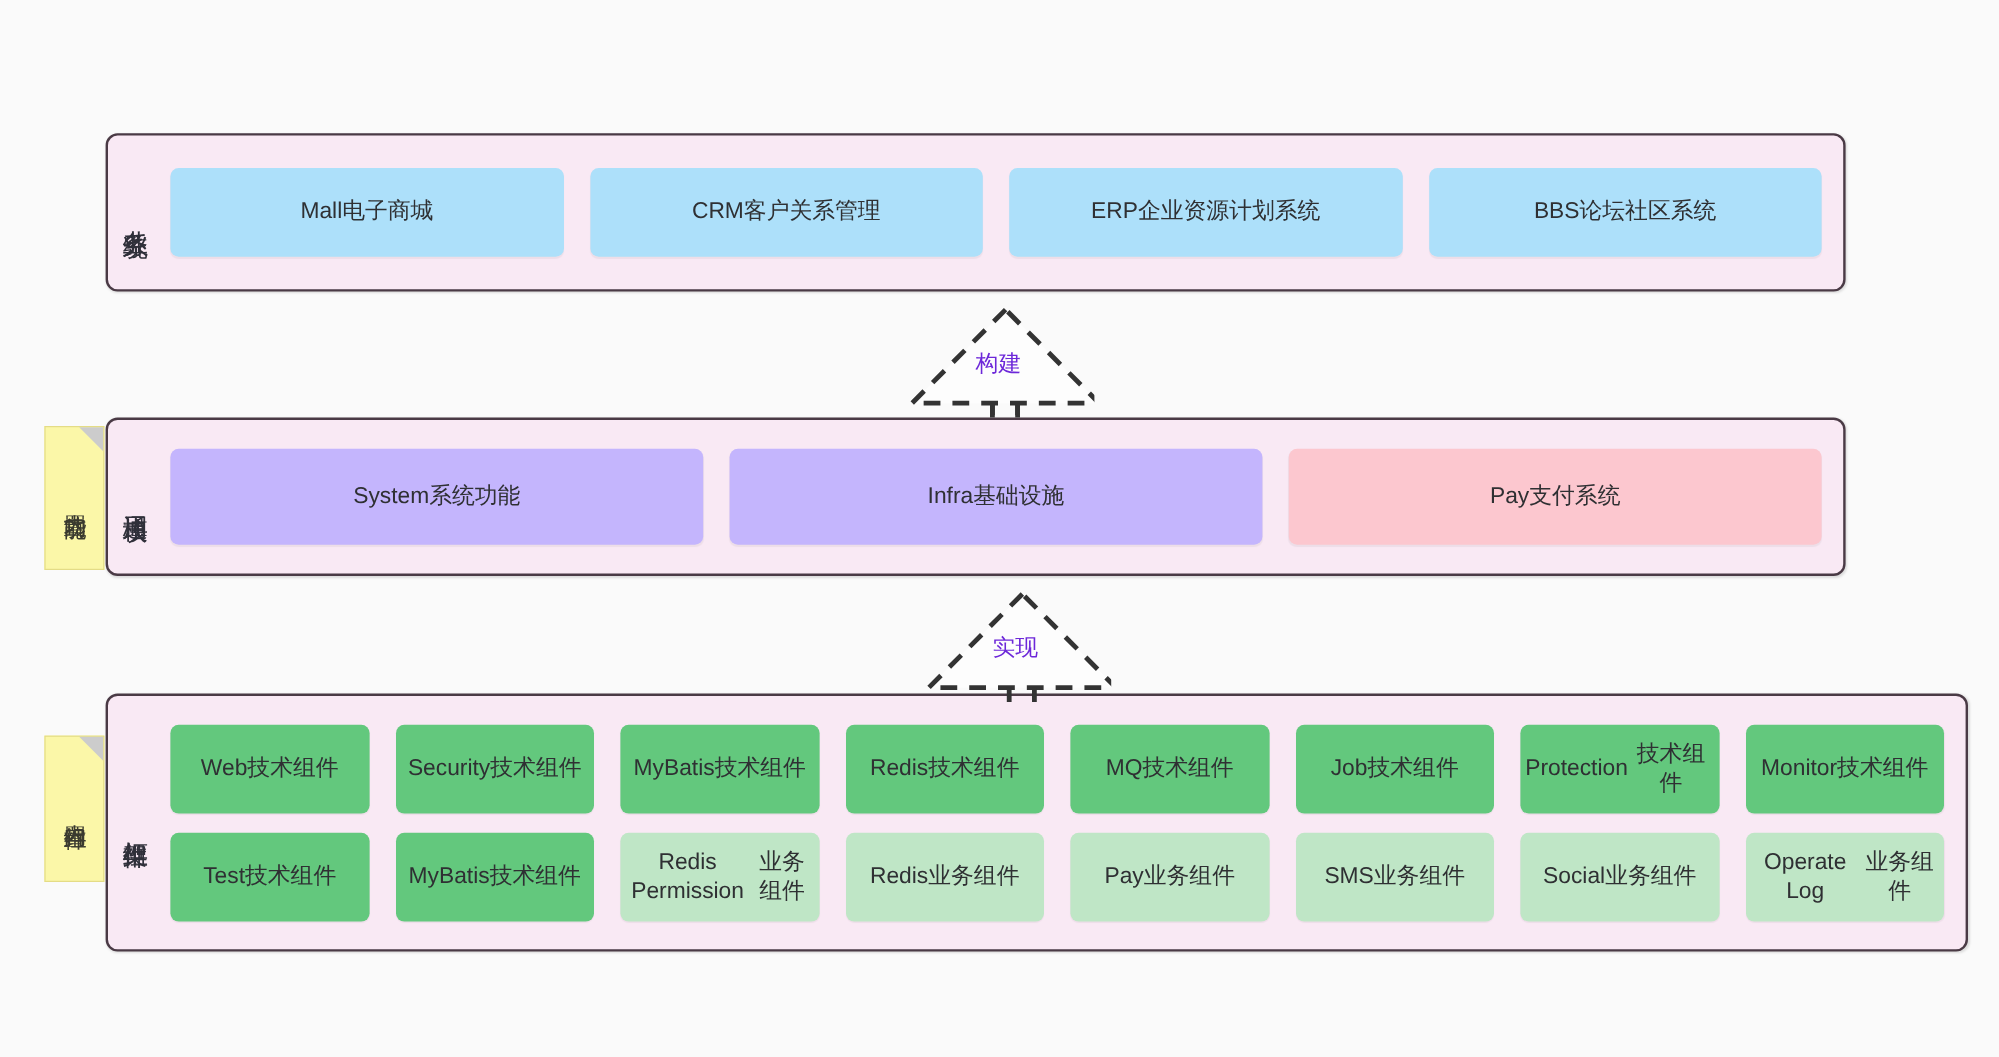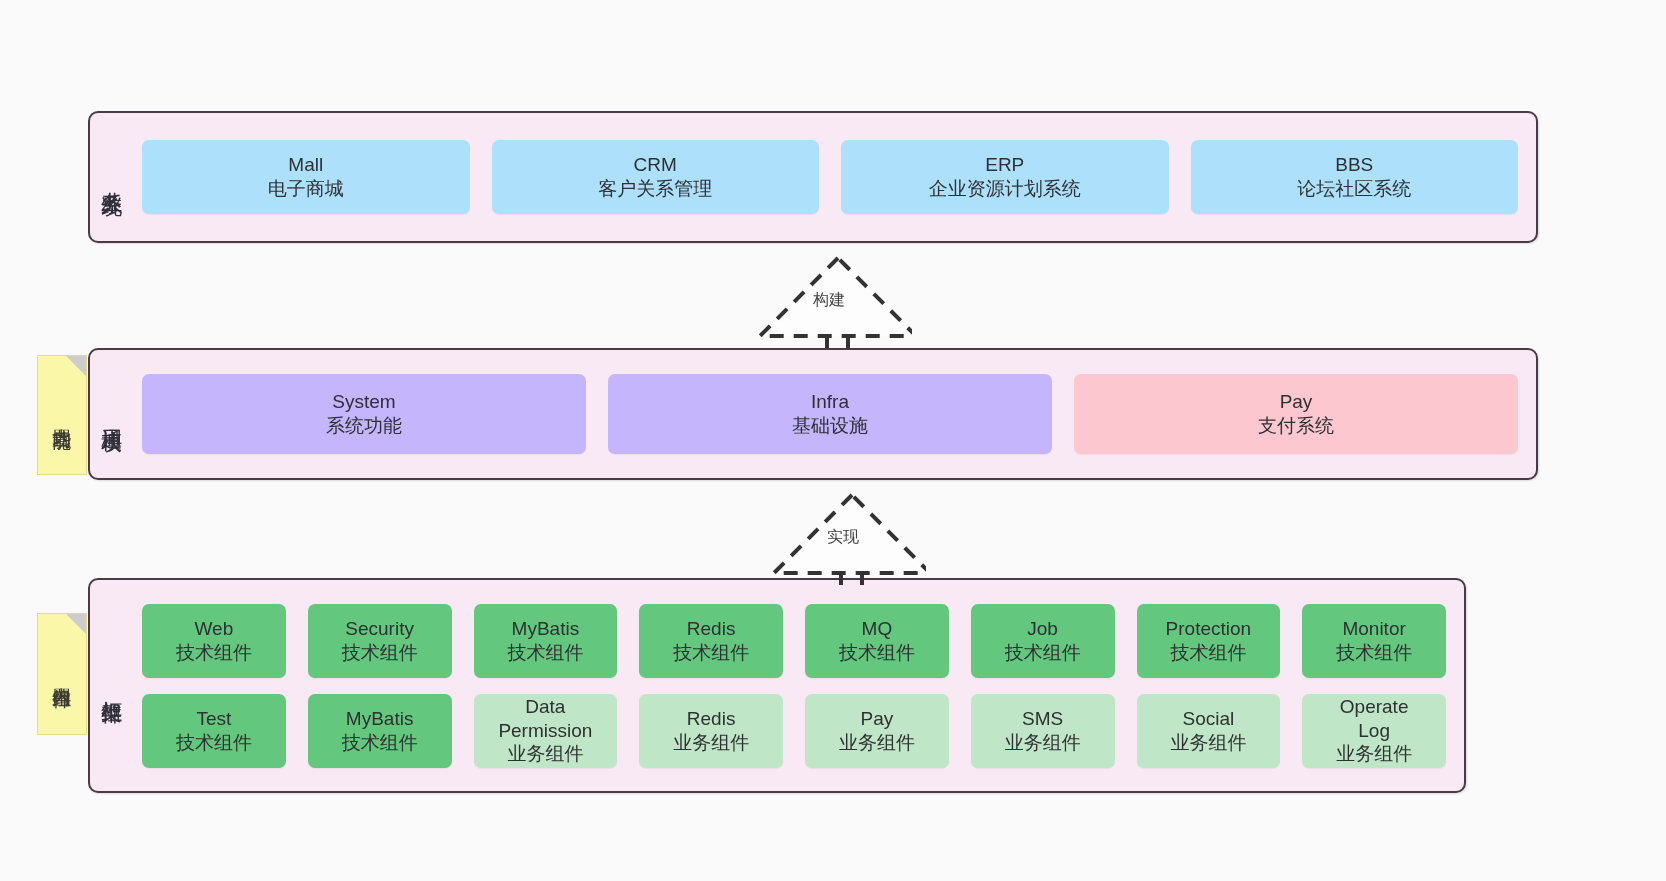--- a/index.html
+++ b/index.html
@@ -60,28 +60,28 @@
     gap: 22px;
     justify-content: space-between;
   }
 
   
   .card {
     box-sizing: border-box;
     flex: 1 1 0;
     border-radius: 7px;
     display: flex;
-    flex-direction: column;
+    flex-direction: row;
     align-items: center;
     justify-content: center;
     text-align: center;
     font-size: 19px;
     line-height: 1.25;
     color: #2f3033;
-    padding: 6px 20px;
+    padding: 6px 4px;
     box-shadow: 0 1px 1px rgba(0,0,0,0.05);
   }
   .card .t1 { display: block; }
   .card .t2 { display: block; }
 
   .c-blue       { background: #ade0fa; }
   .c-red        { background: #c4b5fd; }
   .c-pink       { background: #fcc7cf; }
   .c-green      { background: #63c87d; }
   .c-lightgreen { background: #bfe6c6; }
@@ -119,22 +119,22 @@
     border-left: 20px solid transparent;
   }
 
   
   .arrow {
     position: absolute;
     z-index: 2;
   }
   .arrow-label {
     position: absolute;
-    font-size: 16px;
-    color: #404040;
+    font-size: 19px;
+    color: #6d28d9;
     background: transparent;
     white-space: nowrap;
     z-index: 4;
   }
 </style>
 </head>
 <body>
 
 <div class="canvas">
 
@@ -200,21 +200,21 @@
     <path d="M 86 8 L 8 86 L 164 86 Z" stroke="#333" stroke-width="4" fill="#fdfdfd" stroke-dasharray="14 10" stroke-linejoin="miter"></path>
     <path d="M 75 86 L 75 104 M 96 86 L 96 104" stroke="#333" stroke-width="4" fill="none" stroke-dasharray="12 8"></path>
   </svg>
   <div class="arrow-label" style="left:827px; top:527px;">实现</div>
 
   <div class="note" style="left:37px; top:613px; height:122px;">
     <span class="fold"></span>
     <span>内置组件</span>
   </div>
 
-  <div class="layer" id="layer-2" style="left:88px; top:578px; width:1378px; height:215px;">
+  <div class="layer" id="layer-2" style="left:88px; top:578px; width:1552px; height:215px;">
     <div class="layer-title">框架组件</div>
     <div class="layer-body">
       <div class="row">
         <div class="card c-green h-comp">
           <span class="t1">Web</span>
           <span class="t2">技术组件</span>
         </div>
         <div class="card c-green h-comp">
           <span class="t1">Security</span>
           <span class="t2">技术组件</span>
@@ -247,21 +247,21 @@
       <div class="row">
         <div class="card c-green h-comp">
           <span class="t1">Test</span>
           <span class="t2">技术组件</span>
         </div>
         <div class="card c-green h-comp">
           <span class="t1">MyBatis</span>
           <span class="t2">技术组件</span>
         </div>
         <div class="card c-lightgreen h-comp">
-          <span class="t1">Data Permission</span>
+          <span class="t1">Redis Permission</span>
           <span class="t2">业务组件</span>
         </div>
         <div class="card c-lightgreen h-comp">
           <span class="t1">Redis</span>
           <span class="t2">业务组件</span>
         </div>
         <div class="card c-lightgreen h-comp">
           <span class="t1">Pay</span>
           <span class="t2">业务组件</span>
         </div>

